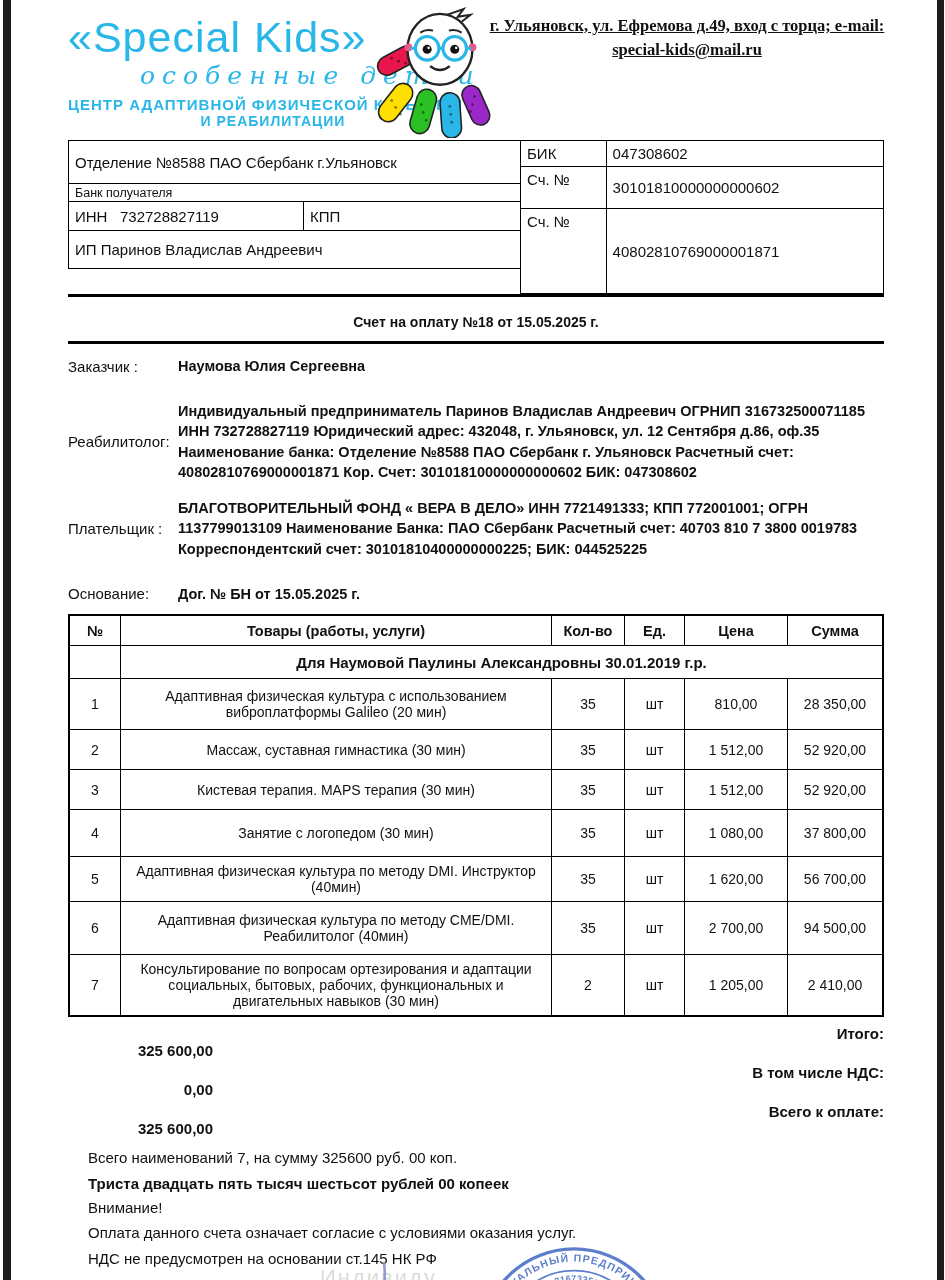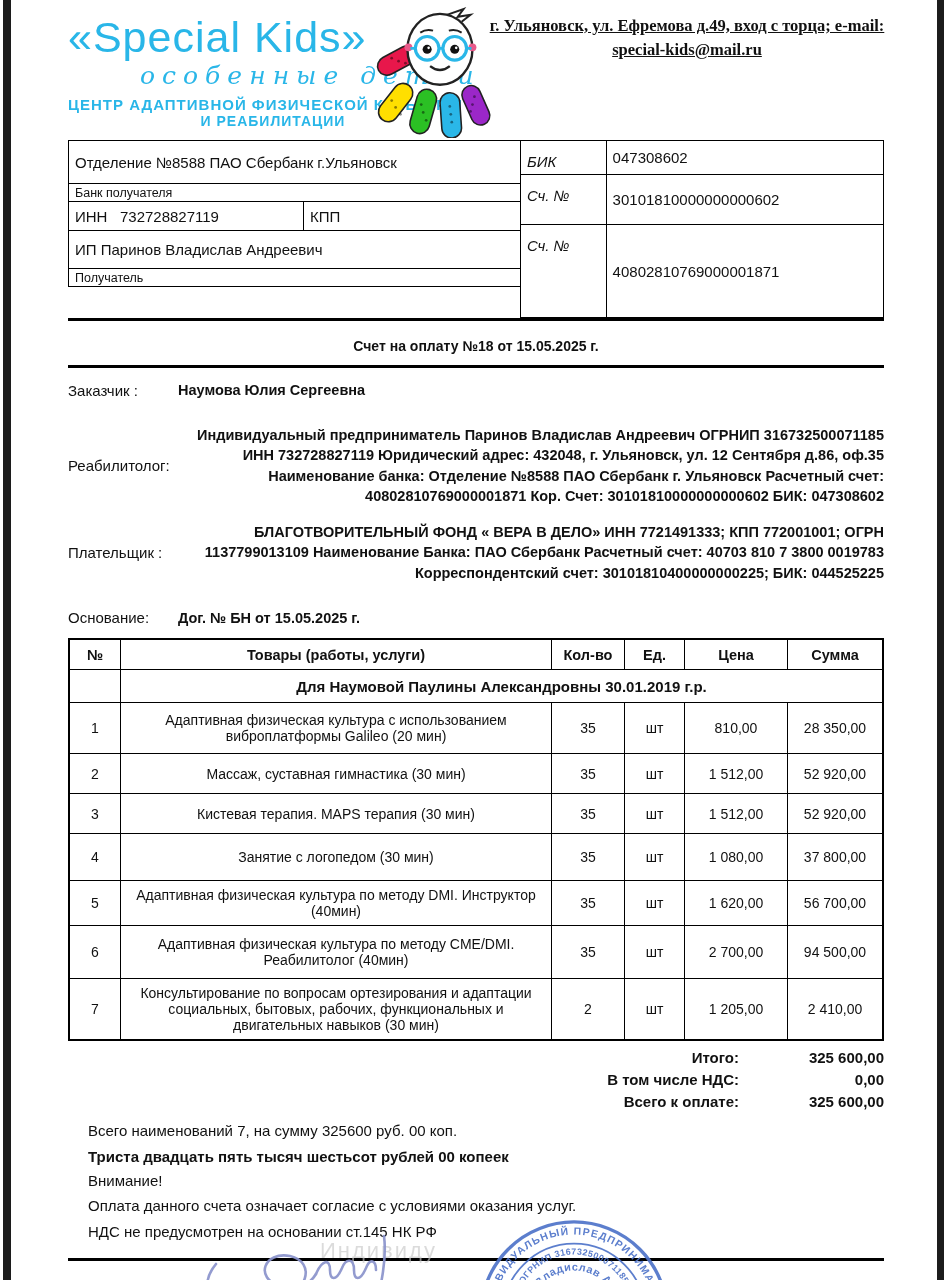--- a/index.html
+++ b/index.html
@@ -25,39 +25,39 @@
   .header-right p{margin:0 0 9px 0;text-decoration:underline;}
 
   
   .bank{display:flex;border-bottom:3px solid #000;}
   .bank table{border-collapse:collapse;font-size:15px;}
   .bank td{border:1.5px solid #000;padding:1px 6px;}
   .bank-left{width:452px;}
   .bank-left table{width:452px;}
   .bank-right table{width:364px;}
   .cell-small{font-size:12.5px;}
-  .bank .lbl-col{width:76px;vertical-align:top;padding-top:12px;font-style:italic;}
+  .bank .lbl-col{width:76px;vertical-align:top;padding-top:4px;}
   .bank .val-col{vertical-align:middle;}
   td.no-right{border-right:none;}
   .h-bankname{height:40px;}
   .h-small{height:15px;}
   .h-inn{height:26px;}
   .h-payee{height:35px;}
   .h-bik{height:20px;}
   .h-acc1{height:36px;}
 
   
   .doc-title{text-align:center;font-size:14px;font-weight:bold;margin:17px 0 11px 0;}
   .rule{height:3px;background:#000;}
 
   
   .parties{margin-top:12px;font-size:15px;}
   .party{display:flex;align-items:center;margin-bottom:15px;}
   .party-label{width:110px;flex:0 0 110px;}
-  .party-value{font-weight:bold;font-size:14.5px;line-height:1.42;text-align:right;}
+  .party-value{font-weight:bold;font-size:14.5px;line-height:1.42;}
   .party-zakaz{margin-bottom:24px;}
   .party-osn{margin-bottom:10px;margin-top:24px;}
 
   
   table.items{border-collapse:collapse;width:816px;border:2px solid #000;font-size:14px;}
   .items th,.items td{border:1.5px solid #000;text-align:center;vertical-align:middle;padding:2px 5px;}
   .items th{font-size:14.5px;height:25px;}
   .items .group-row td{font-weight:bold;font-size:15px;height:28px;}
   .items tbody tr.r1 td{height:46px;}
   .items tbody tr.r2 td{height:35px;}
@@ -67,21 +67,21 @@
   .items tbody tr.r6 td{height:48px;}
   .items tbody tr.r7 td{height:56px;}
   .col-num{width:40px;}
   .col-name{width:420px;}
   .col-qty{width:62px;}
   .col-unit{width:49px;}
   .col-price{width:92px;margin-left:33px;}
 
   
   .totals{margin-top:8px;font-size:15px;font-weight:bold;}
-  .totals-row{display:flex;justify-content:flex-end;margin-bottom:5px;}
+  .totals-row{display:flex;justify-content:flex-end;margin-bottom:5px;flex-direction:column;}
   .totals-label{text-align:right;}
   .totals-value{width:145px;text-align:right;}
 
   
   .summary{margin-top:12px;font-size:15px;line-height:1.25;margin-left:20px;}
   .summary p{margin:0 0 7px 0;}
   .sum-words{font-weight:bold;margin-bottom:5px !important;}
 
   
   .sig-section{position:relative;margin-top:16px;height:170px;}
@@ -171,23 +171,20 @@
               </tr>
           <tr>
             <td class="h-inn" style="width:222px">
               <span>ИНН</span>&nbsp;&nbsp;&nbsp;<span>732728827119</span>
             </td>
             <td class="no-right">КПП</td>
           </tr>
           <tr>
                 <td colspan="2" class="h-payee no-right">ИП Паринов Владислав Андреевич</td>
               </tr>
-          <tr>
-                <td colspan="2" class="cell-small h-small no-right">Получатель</td>
-              </tr>
         </tbody>
           </table>
       </div>
       <div class="bank-right">
         <table>
           <tbody>
               <tr>
             <td class="lbl-col h-bik">БИК</td>
             <td class="val-col" style="width:272px">047308602</td>
           </tr>

